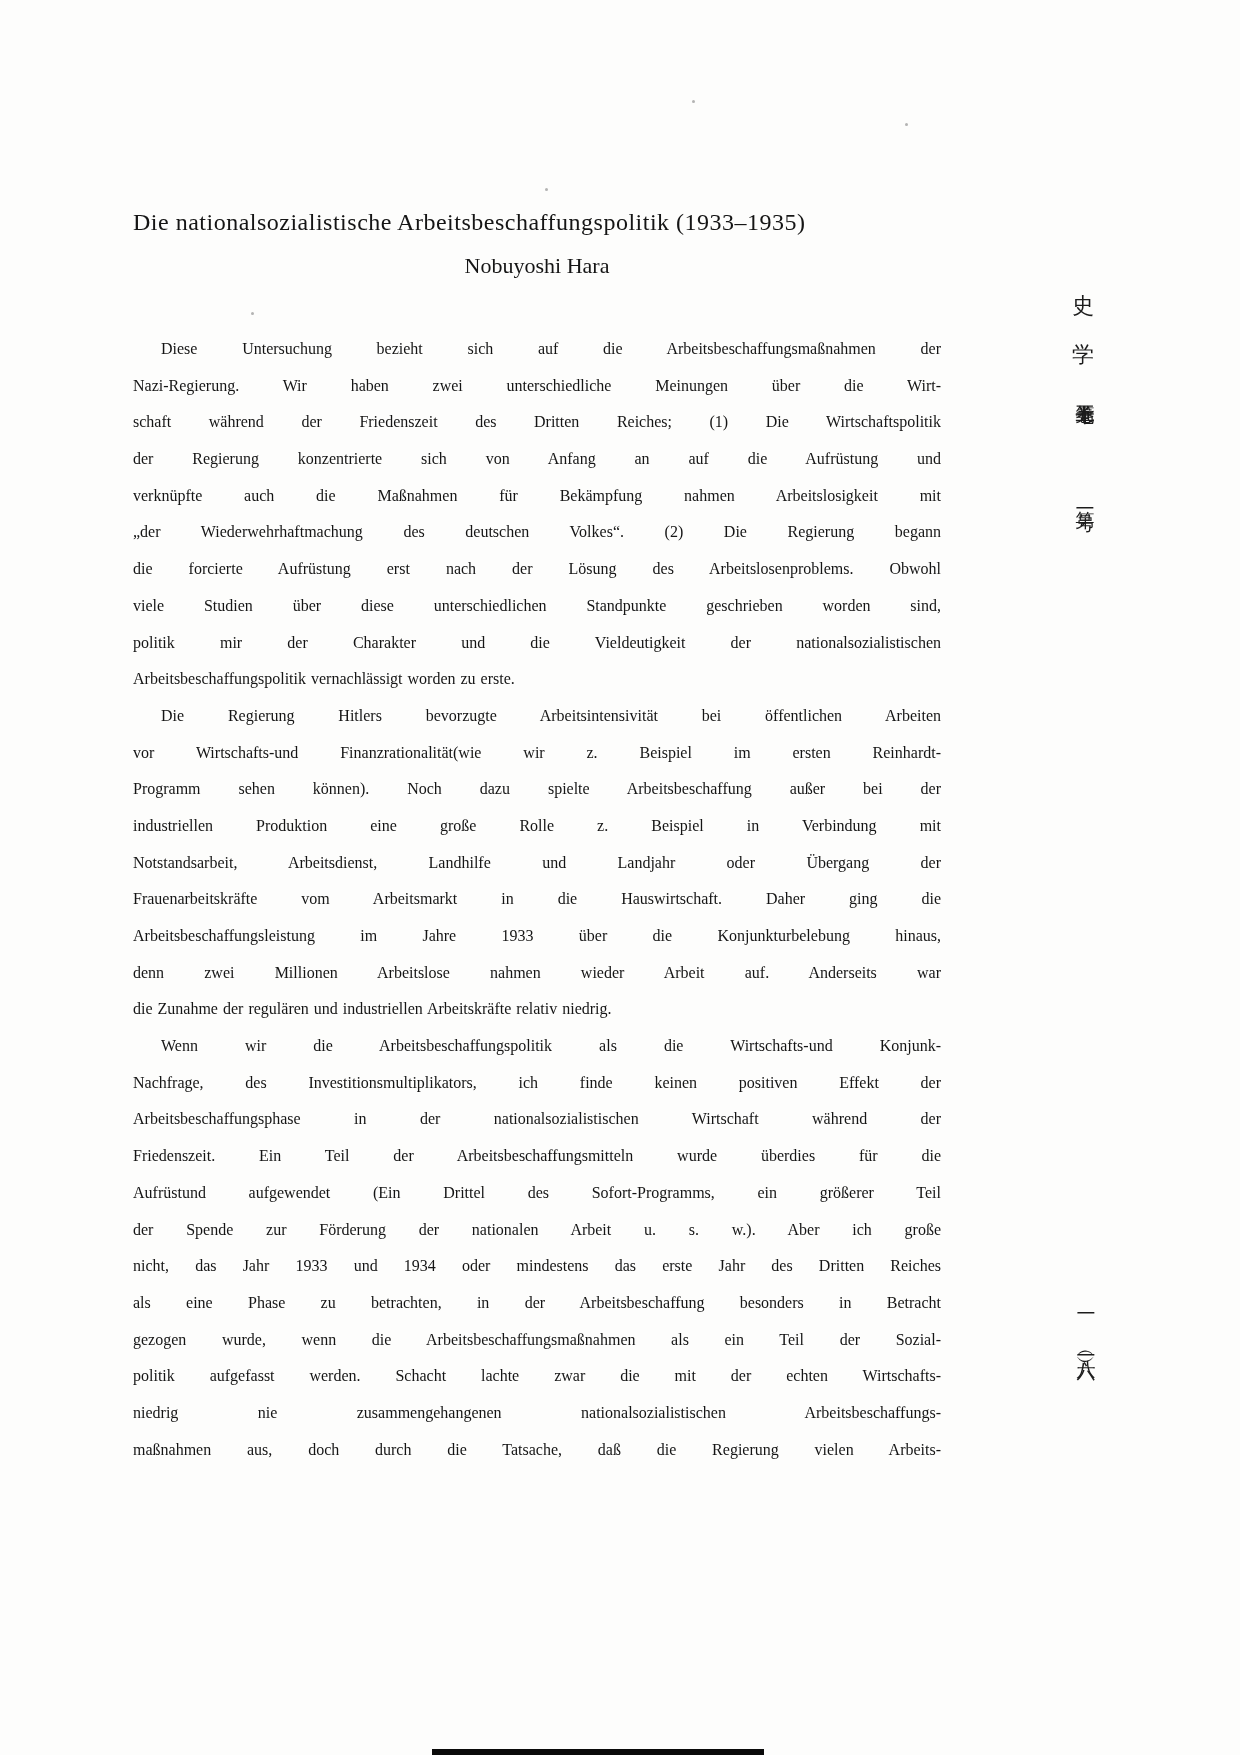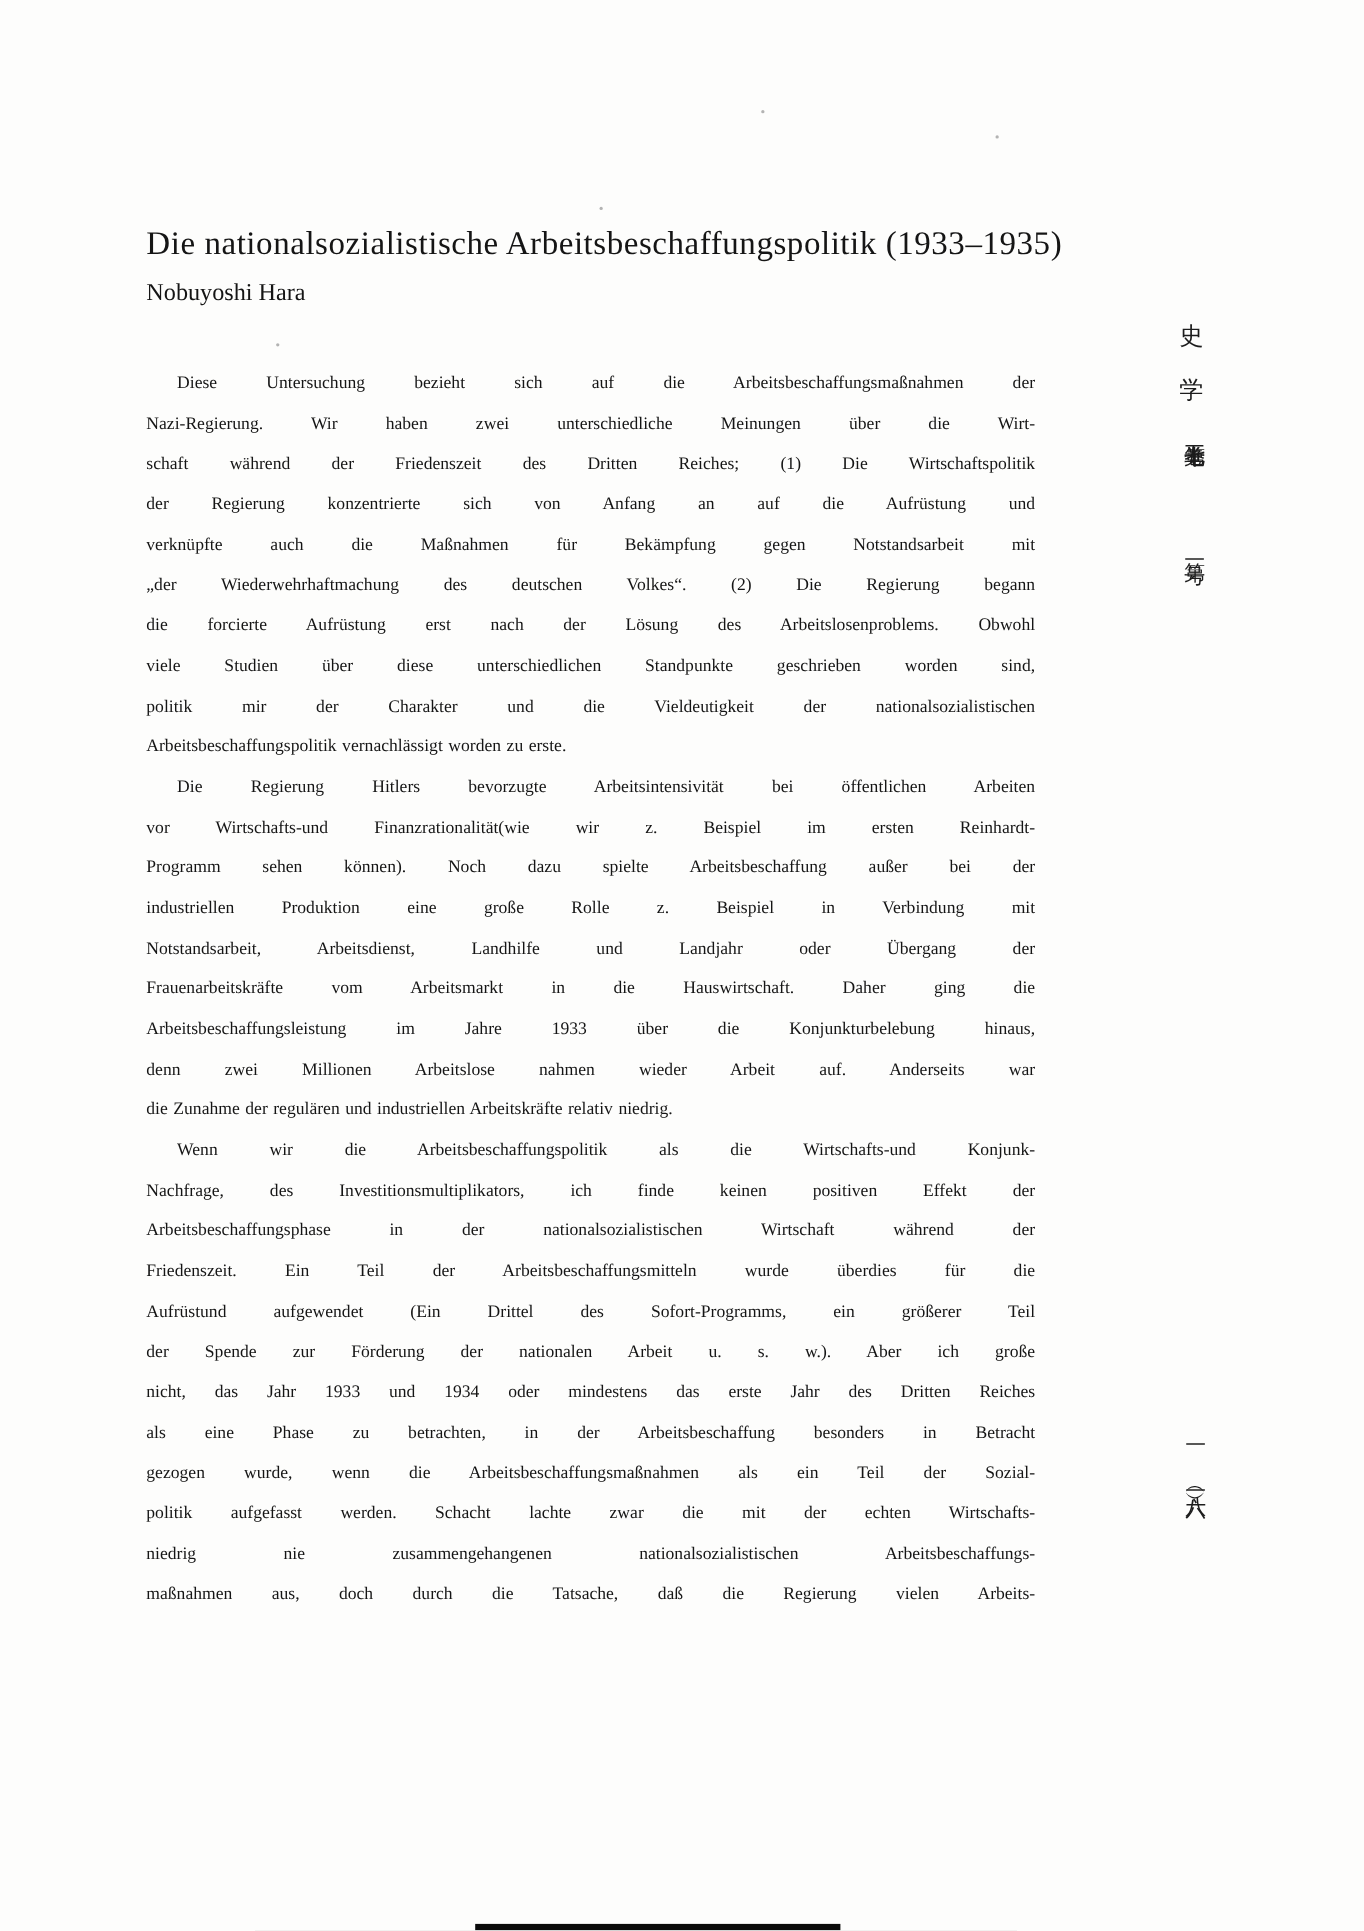--- a/index.html
+++ b/index.html
@@ -11,28 +11,28 @@
     overflow:hidden;
     font-family:"Liberation Serif","DejaVu Serif",serif;
     color:#151515;
   }
   .content{
     position:absolute;
     left:133px;top:205px;
     width:808px;
   }
   .title{
-    text-align:right;
-    font-size:30px;
+    text-align:left;
+    font-size:24px;
     line-height:34px;
     letter-spacing:0.5px;
     white-space:nowrap;
   }
   .author{
-    text-align:left;
+    text-align:center;
     font-size:22px;
     line-height:30px;
     margin-top:12px;
   }
   .body-lines{margin-top:50px;}
   .line{
     font-size:16px;
     line-height:36.7px;
     height:36.7px;
     text-align:justify;
@@ -72,21 +72,21 @@
 <div class="page">
 
   <div class="content">
     <div class="title">Die nationalsozialistische Arbeitsbeschaffungspolitik (1933–1935)</div>
     <div class="author">Nobuyoshi Hara</div>
     <div class="body-lines">
         <div class="line indent">Diese Untersuchung bezieht sich auf die Arbeitsbeschaffungsmaßnahmen der</div>
         <div class="line">Nazi-Regierung. Wir haben zwei unterschiedliche Meinungen über die Wirt-</div>
         <div class="line">schaft während der Friedenszeit des Dritten Reiches; (1) Die Wirtschaftspolitik</div>
         <div class="line">der Regierung konzentrierte sich von Anfang an auf die Aufrüstung und</div>
-        <div class="line">verknüpfte auch die Maßnahmen für Bekämpfung gegen Notstandsarbeit mit</div>
+        <div class="line">verknüpfte auch die Maßnahmen für Bekämpfung nahmen Arbeitslosigkeit mit</div>
         <div class="line">„der Wiederwehrhaftmachung des deutschen Volkes“. (2) Die Regierung begann</div>
         <div class="line">die forcierte Aufrüstung erst nach der Lösung des Arbeitslosenproblems. Obwohl</div>
         <div class="line">viele Studien über diese unterschiedlichen Standpunkte geschrieben worden sind,</div>
         <div class="line">politik mir der Charakter und die Vieldeutigkeit der nationalsozialistischen</div>
         <div class="line para-end">Arbeitsbeschaffungspolitik vernachlässigt worden zu erste.</div>
         <div class="line indent">Die Regierung Hitlers bevorzugte Arbeitsintensivität bei öffentlichen Arbeiten</div>
         <div class="line">vor Wirtschafts-und Finanzrationalität(wie wir z. Beispiel im ersten Reinhardt-</div>
         <div class="line">Programm sehen können). Noch dazu spielte Arbeitsbeschaffung außer bei der</div>
         <div class="line">industriellen Produktion eine große Rolle z. Beispiel in Verbindung mit</div>
         <div class="line">Notstandsarbeit, Arbeitsdienst, Landhilfe und Landjahr oder Übergang der</div>

